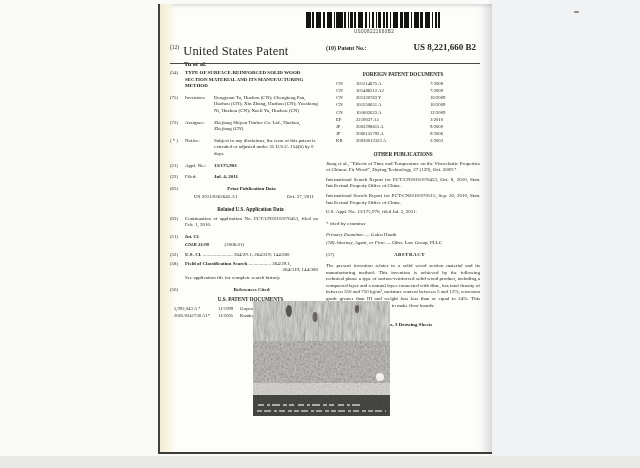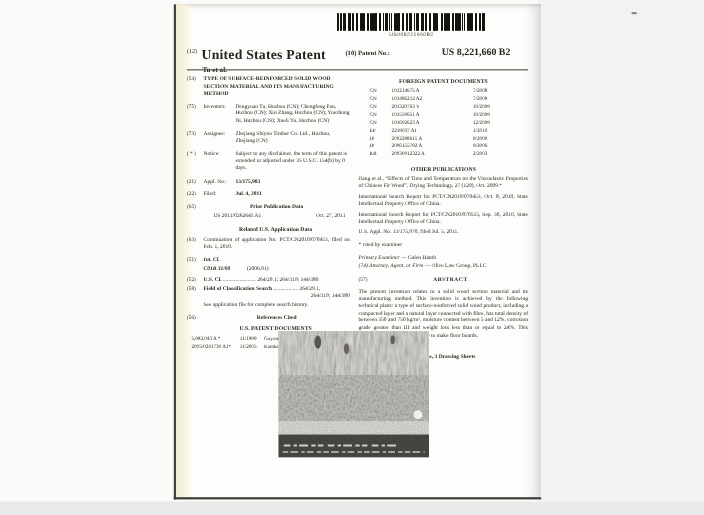--- a/index.html
+++ b/index.html
@@ -24,23 +24,23 @@
       repeating-linear-gradient(90deg,#14130f 0 1.5px,rgba(0,0,0,0) 1.5px 3.5px),
       repeating-linear-gradient(90deg,#14130f 0 1px,rgba(0,0,0,0) 1px 6px),
       repeating-linear-gradient(90deg,#14130f 0 2.5px,rgba(0,0,0,0) 2.5px 11px);}
   .barcode-text{position:absolute;left:148px;top:25px;width:136px;text-align:center;
     font-size:4.6px;letter-spacing:.4px;color:#47453f;font-family:"Liberation Sans","DejaVu Sans",sans-serif;}
 
   
   .hdr{position:absolute;left:12px;top:37px;width:310px;}
   .hdr-left{position:absolute;left:0;top:0;}
   .hdr-tag{font-size:5.5px;vertical-align:6px;}
-  .hdr-title{font-size:12.5px;font-weight:bold;letter-spacing:.2px;margin-top:28px;}
+  .hdr-title{font-size:12.5px;font-weight:normal;letter-spacing:.2px;margin-top:28px;}
   .hdr-byline{font-size:6.5px;font-weight:bold;margin-left:14px;margin-top:1px;}
-  .hdr-right{position:absolute;right:16px;top:1px;width:150px;}
+  .hdr-right{position:absolute;right:4px;top:1px;width:150px;}
   .hdr-row{display:flex;justify-content:space-between;align-items:baseline;margin-bottom:2px;}
   .hdr-key{font-size:6px;font-weight:bold;}
   .hdr-val-big{font-size:9px;font-weight:bold;}
   .hdr-val{font-size:7.5px;font-weight:bold;}
   .hdr-rule{position:absolute;left:12px;top:59px;width:310px;height:1px;background:#4a4844;}
 
   
   .col{position:absolute;font-size:5px;line-height:1.32;}
   .col-left{left:12px;top:66px;width:148px;}
   .col-right{left:168px;top:64px;width:154px;}

